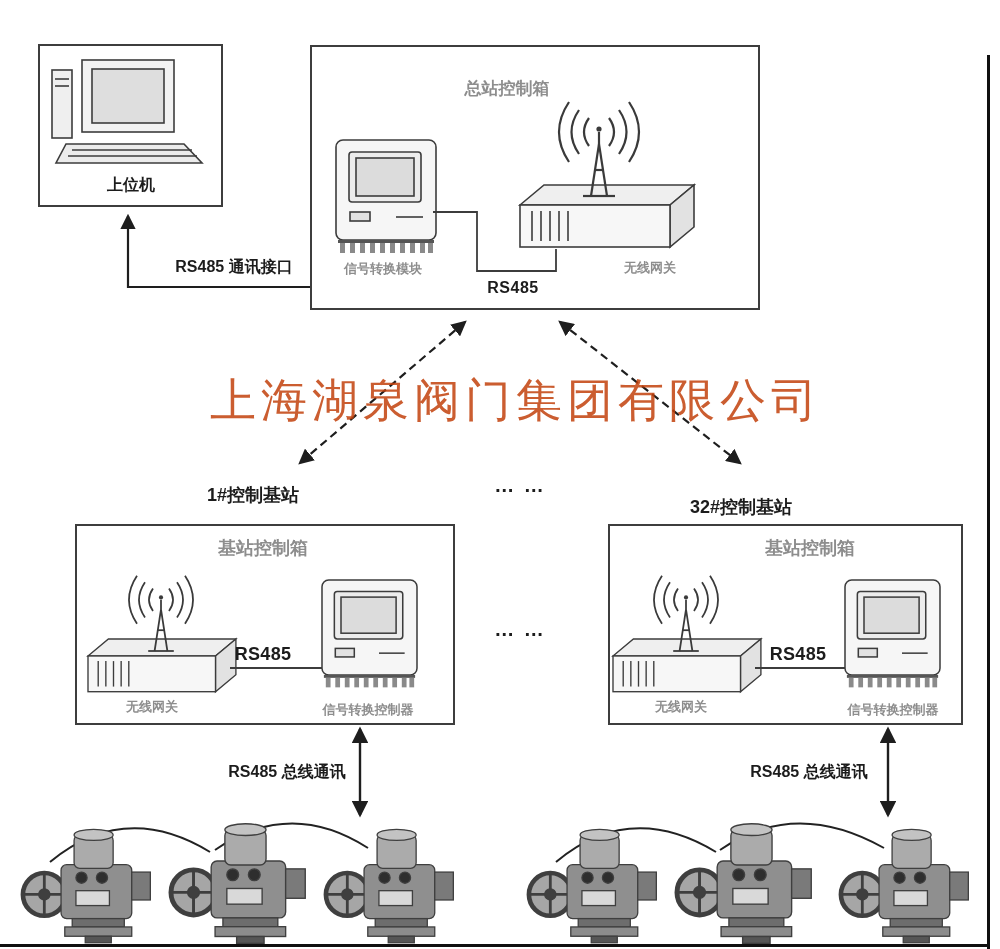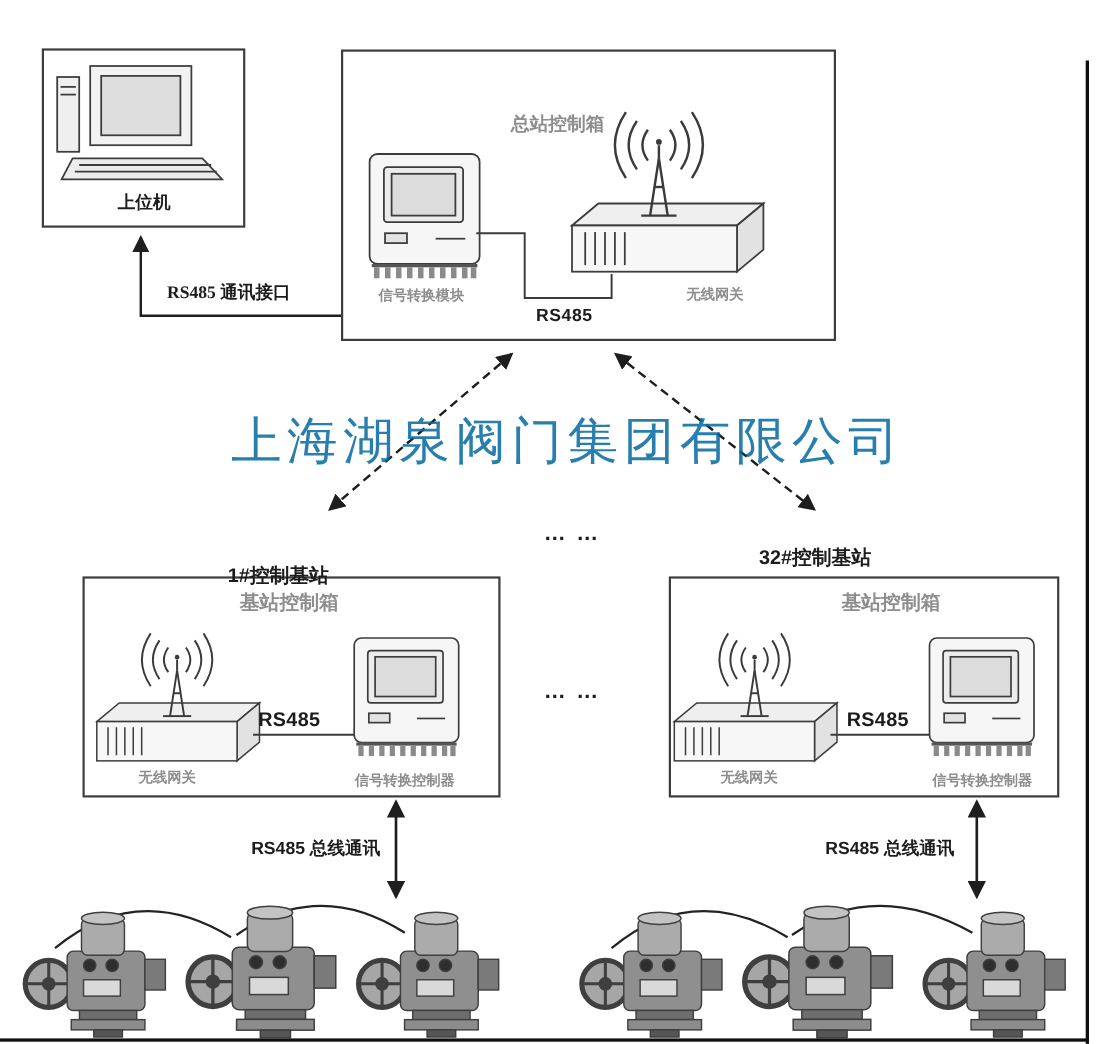--- a/index.html
+++ b/index.html
@@ -9,21 +9,21 @@
   .box{position:absolute;border:2px solid #3d3d3d;box-sizing:border-box;background:transparent;}
   .lbl{position:absolute;transform:translateX(-50%);white-space:nowrap;line-height:1.15;}
   .b{font-weight:700;}
   .gray{color:#8d8d8d;font-weight:600;}
   .fs13{font-size:13px;} .fs14{font-size:13px;} .fs15{font-size:18px;}
   .fs16{font-size:16px;} .fs17{font-size:17px;} .fs18{font-size:18px;} .fs21{font-size:21px;}
   .rs{font-weight:700;letter-spacing:.5px;}
   .rs2{font-weight:600;letter-spacing:.3px;}
   .dots{font-size:20px;font-weight:700;letter-spacing:2px;}
   .watermark{position:absolute;transform:translateX(-50%);white-space:nowrap;
-             font-size:46px;color:#0369a1;opacity:.85;letter-spacing:5px;}
+             font-size:46px;color:#c2410c;opacity:.85;letter-spacing:5px;}
   .scan-right{position:absolute;left:987px;top:55px;width:3px;height:894px;background:#101010;}
   .scan-bottom{position:absolute;left:0;top:944px;width:990px;height:3px;background:#101010;}
 </style>
 </head>
 <body>
 
 <div class="canvas">
 
   <svg class="layer" width="1000" height="949" viewBox="0 0 1000 949">
     <defs>
@@ -150,30 +150,30 @@
   <div class="box" style="left:38px;top:44px;width:185px;height:163px;"></div>
   <div class="box" style="left:310px;top:45px;width:450px;height:265px;"></div>
   <div class="box" style="left:75px;top:524px;width:380px;height:201px;"></div>
   <div class="box" style="left:608px;top:524px;width:355px;height:201px;"></div>
 
   <div class="watermark" style="left:516px;top:370px;">上海湖泉阀门集团有限公司</div>
 
 
   <div class="lbl b fs16" style="left:131px;top:176px;">上位机</div>
 
-  <div class="lbl gray fs17" style="left:507px;top:79px;margin-top:24px;">总站控制箱</div>
+  <div class="lbl gray fs17" style="left:507px;top:79px;">总站控制箱</div>
   <div class="lbl gray fs14" style="left:383px;top:262px;">信号转换模块</div>
   <div class="lbl gray fs14" style="left:650px;top:261px;">无线网关</div>
   <div class="lbl rs fs16" style="left:513px;top:279px;">RS485</div>
-  <div class="lbl b fs16" style="left:208px;top:258px;font-family:Liberation Serif, serif;">RS485 通讯接口</div>
+  <div class="lbl b fs16" style="left:234px;top:258px;">RS485 通讯接口</div>
 
   <div class="lbl dots" style="left:520px;top:474px;">… …</div>
   <div class="lbl dots" style="left:520px;top:618px;">… …</div>
 
-  <div class="lbl b fs18" style="left:253px;top:513px;">1#控制基站</div>
+  <div class="lbl b fs18" style="left:253px;top:485px;">1#控制基站</div>
   <div class="lbl gray fs15" style="left:263px;top:538px;">基站控制箱</div>
   <div class="lbl rs2 fs15" style="left:263px;top:644px;">RS485</div>
   <div class="lbl gray fs13" style="left:152px;top:700px;">无线网关</div>
   <div class="lbl gray fs13" style="left:368px;top:703px;">信号转换控制器</div>
   <div class="lbl b fs16" style="left:287px;top:763px;">RS485 总线通讯</div>
 
   <div class="lbl b fs18" style="left:741px;top:497px;">32#控制基站</div>
   <div class="lbl gray fs15" style="left:810px;top:538px;">基站控制箱</div>
   <div class="lbl rs2 fs15" style="left:798px;top:644px;">RS485</div>
   <div class="lbl gray fs13" style="left:681px;top:700px;">无线网关</div>

